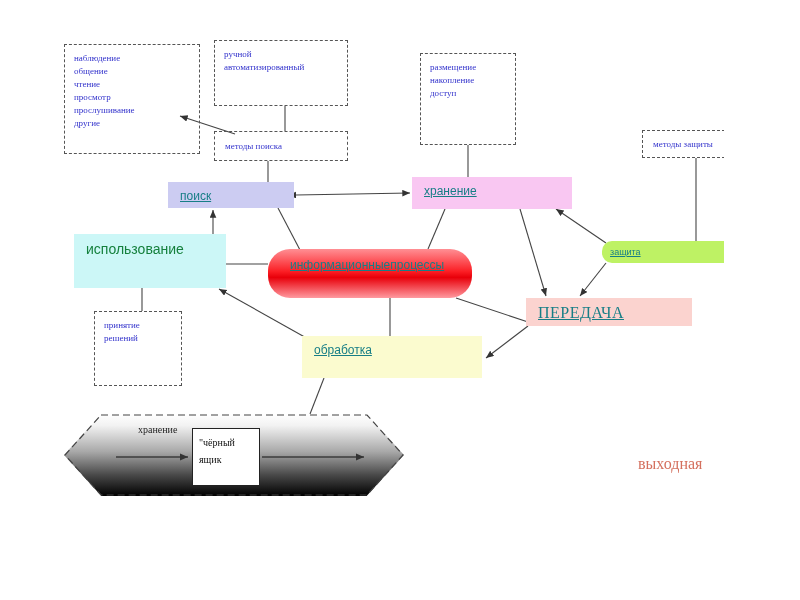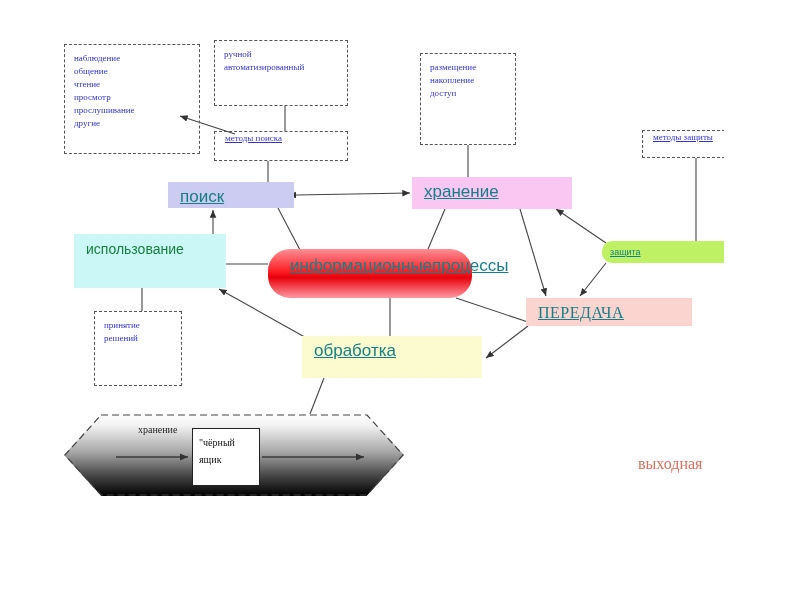--- a/index.html
+++ b/index.html
@@ -31,37 +31,37 @@
     background: transparent;
     color: #3333cc;
     font-family: "Liberation Serif", serif;
     font-size: 9px;
     line-height: 13px;
     padding: 7px 8px 4px 9px;
   }
   .dashed .line { display: block; white-space: nowrap; }
   .dashed.center {
     display: flex;
+    align-items: center;
     justify-content: flex-start;
     padding: 0 0 0 10px;
-    text-decoration: underline;
   }
   
   .solid {
     border: none;
     display: flex;
     align-items: flex-start;
     padding-top: 7px;
     padding-left: 12px;
   }
   .label-link {
     color: #177e86;
     text-decoration: underline;
     font-family: "Liberation Sans", sans-serif;
-    font-size: 17px;
+    font-size: 12px;
     line-height: 15px;
     white-space: nowrap;
   }
   .label-link.serif {
     font-family: "Liberation Serif", serif;
     font-size: 16px;
     letter-spacing: 0.5px;
   }
   .label-plain {
     color: #15803d;

